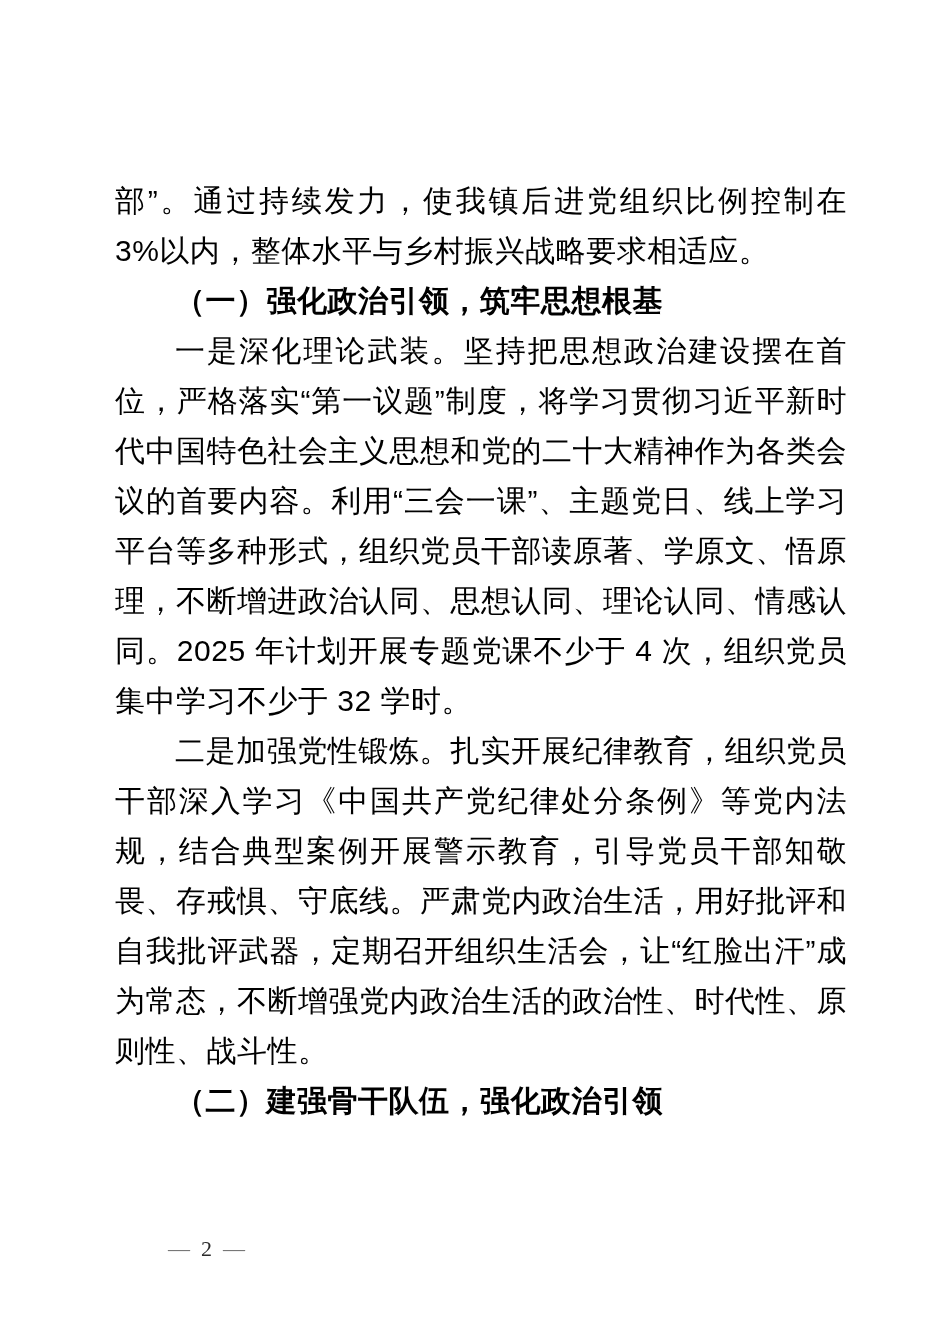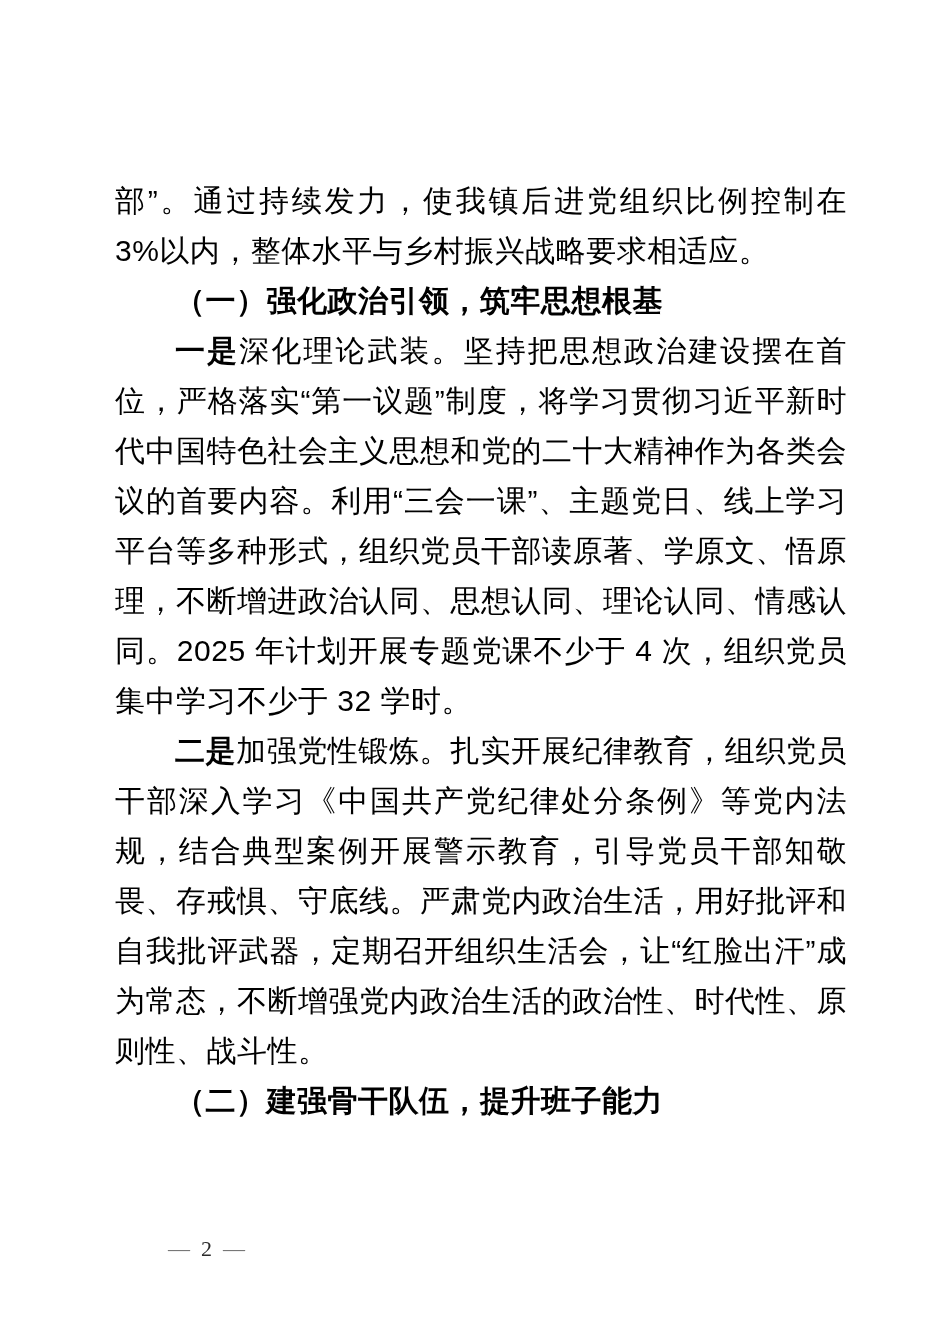--- a/index.html
+++ b/index.html
@@ -33,21 +33,21 @@
     text-justify: inter-ideograph;
     letter-spacing: 0.5px;
     word-break: break-all;
   }
   .indent { text-indent: 2em; }
   .no-indent { text-indent: 0; }
   .heading {
     font-weight: bold;
     text-align: left;
   }
-  .runin { font-weight: bold; }
+  .runin { font-weight: normal; }
   .footer {
     position: absolute;
     left: 157px;
     top: 1234px;
     font-family: "Liberation Serif", serif;
     font-size: 22px;
     line-height: 30px;
     white-space: nowrap;
   }
   .footer .dash {
@@ -67,18 +67,18 @@
     <p class="no-indent">部”。通过持续发力，使我镇后进党组织比例控制在 3%以内，整体水平与乡村振兴战略要求相适应。</p>
 
 
 
     <div class="heading indent">（一）强化政治引领，筑牢思想根基</div>
 
     <p class="indent"><span class="runin">一是</span><span>深化理论武装。坚持把思想政治建设摆在首位，严格落实“第一议题”制度，将学习贯彻习近平新时代中国特色社会主义思想和党的二十大精神作为各类会议的首要内容。利用“三会一课”、主题党日、线上学习平台等多种形式，组织党员干部读原著、学原文、悟原理，不断增进政治认同、思想认同、理论认同、情感认同。2025 年计划开展专题党课不少于 4 次，组织党员集中学习不少于 32 学时。</span></p>
 
     <p class="indent"><span class="runin">二是</span><span>加强党性锻炼。扎实开展纪律教育，组织党员干部深入学习《中国共产党纪律处分条例》等党内法规，结合典型案例开展警示教育，引导党员干部知敬畏、存戒惧、守底线。严肃党内政治生活，用好批评和自我批评武器，定期召开组织生活会，让“红脸出汗”成为常态，不断增强党内政治生活的政治性、时代性、原则性、战斗性。</span></p>
 
-    <div class="heading indent">（二）建强骨干队伍，提升班子能力</div>
+    <div class="heading indent">（二）建强骨干队伍，强化政治引领</div>
 
   </div>
 
   <div class="footer"><span class="dash">—</span><span class="pagenum">2</span><span class="dash">—</span></div>
 </div>
 
 </body></html>

